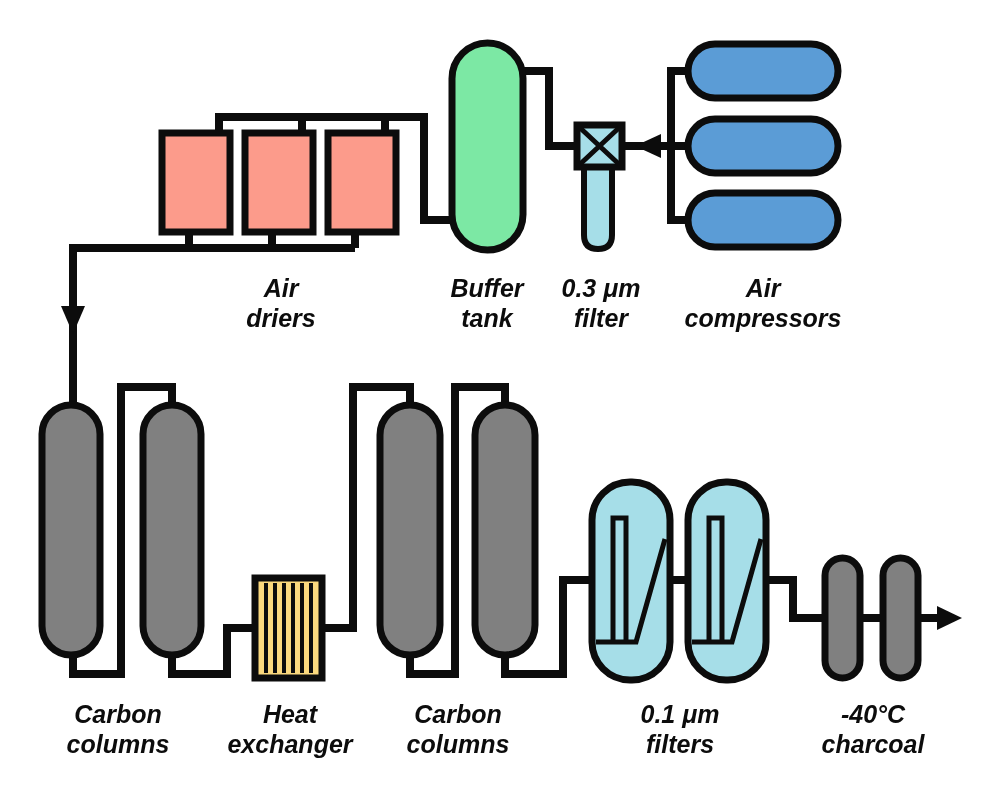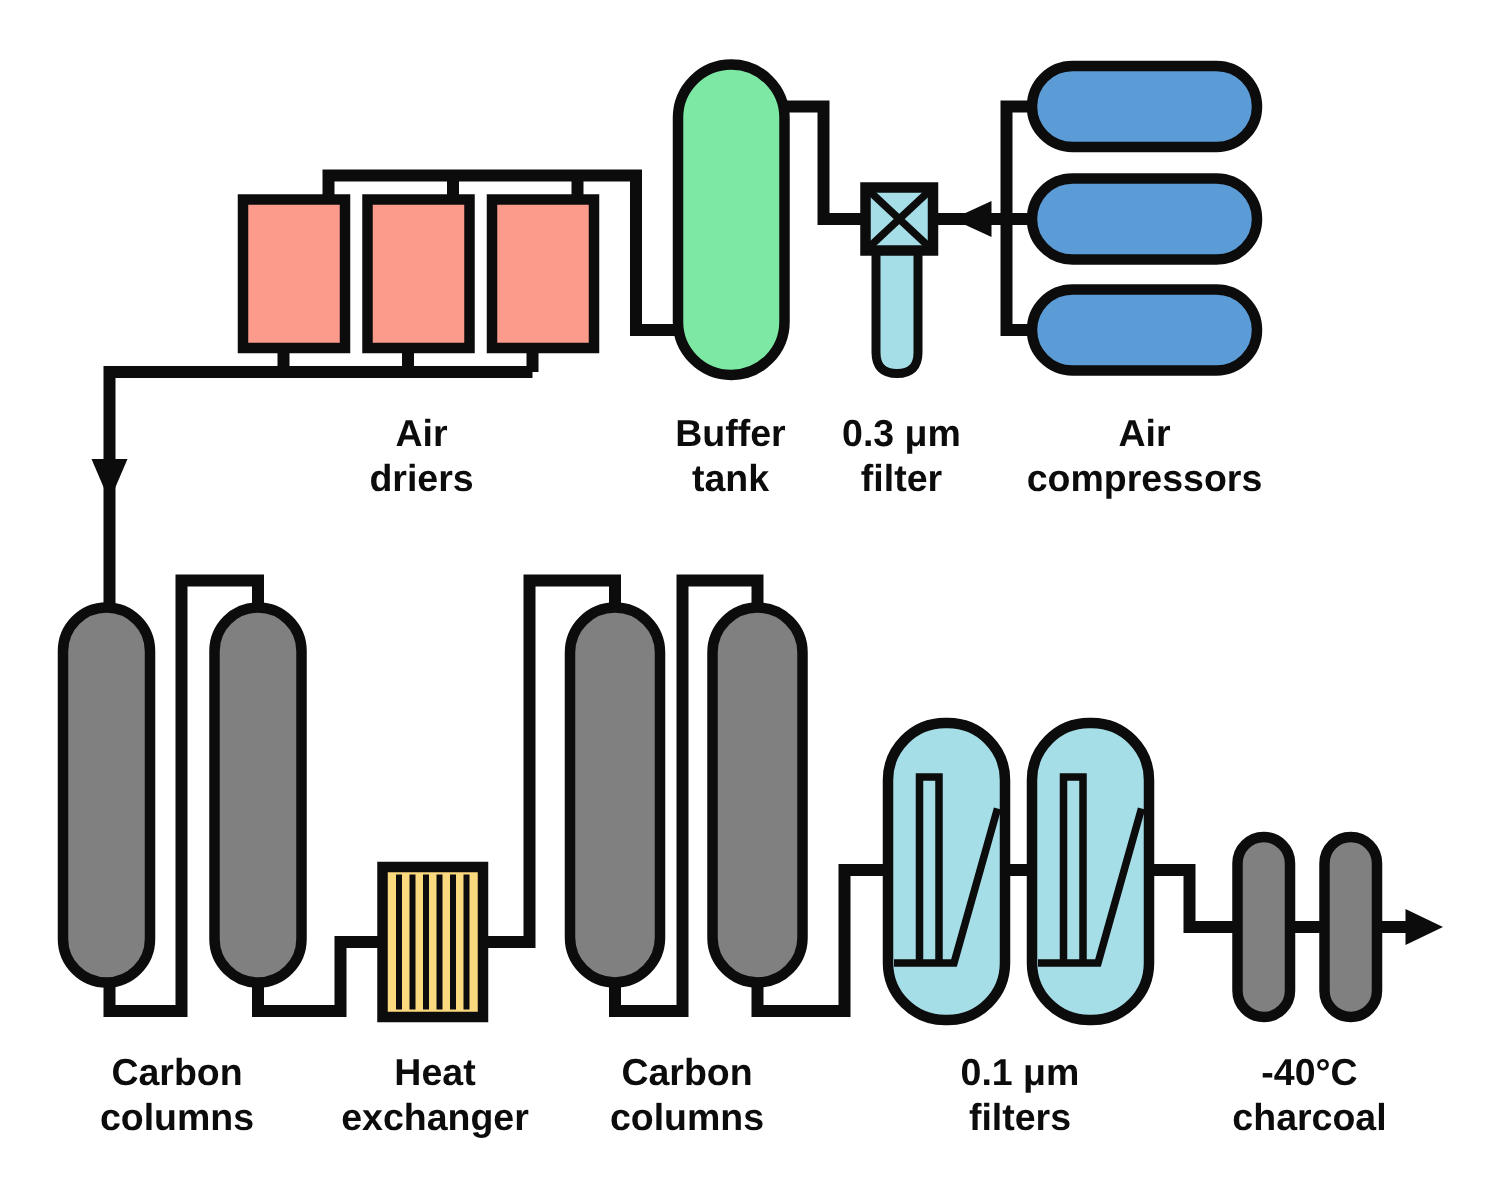--- a/index.html
+++ b/index.html
@@ -7,20 +7,21 @@
     padding: 0;
     background: #ffffff;
     font-family: "Liberation Sans", sans-serif;
   }
   .stage {
     position: relative;
     width: 1000px;
     height: 800px;
     background: #ffffff;
     overflow: hidden;
+    font-style: italic;
   }
   svg { display: block; }
   text.lbl {
     font-family: "Liberation Sans", "DejaVu Sans", sans-serif;
     font-weight: bold;
     font-size: 25px;
     fill: #0c0c0c;
     text-anchor: middle;
   }
   .pipe {

